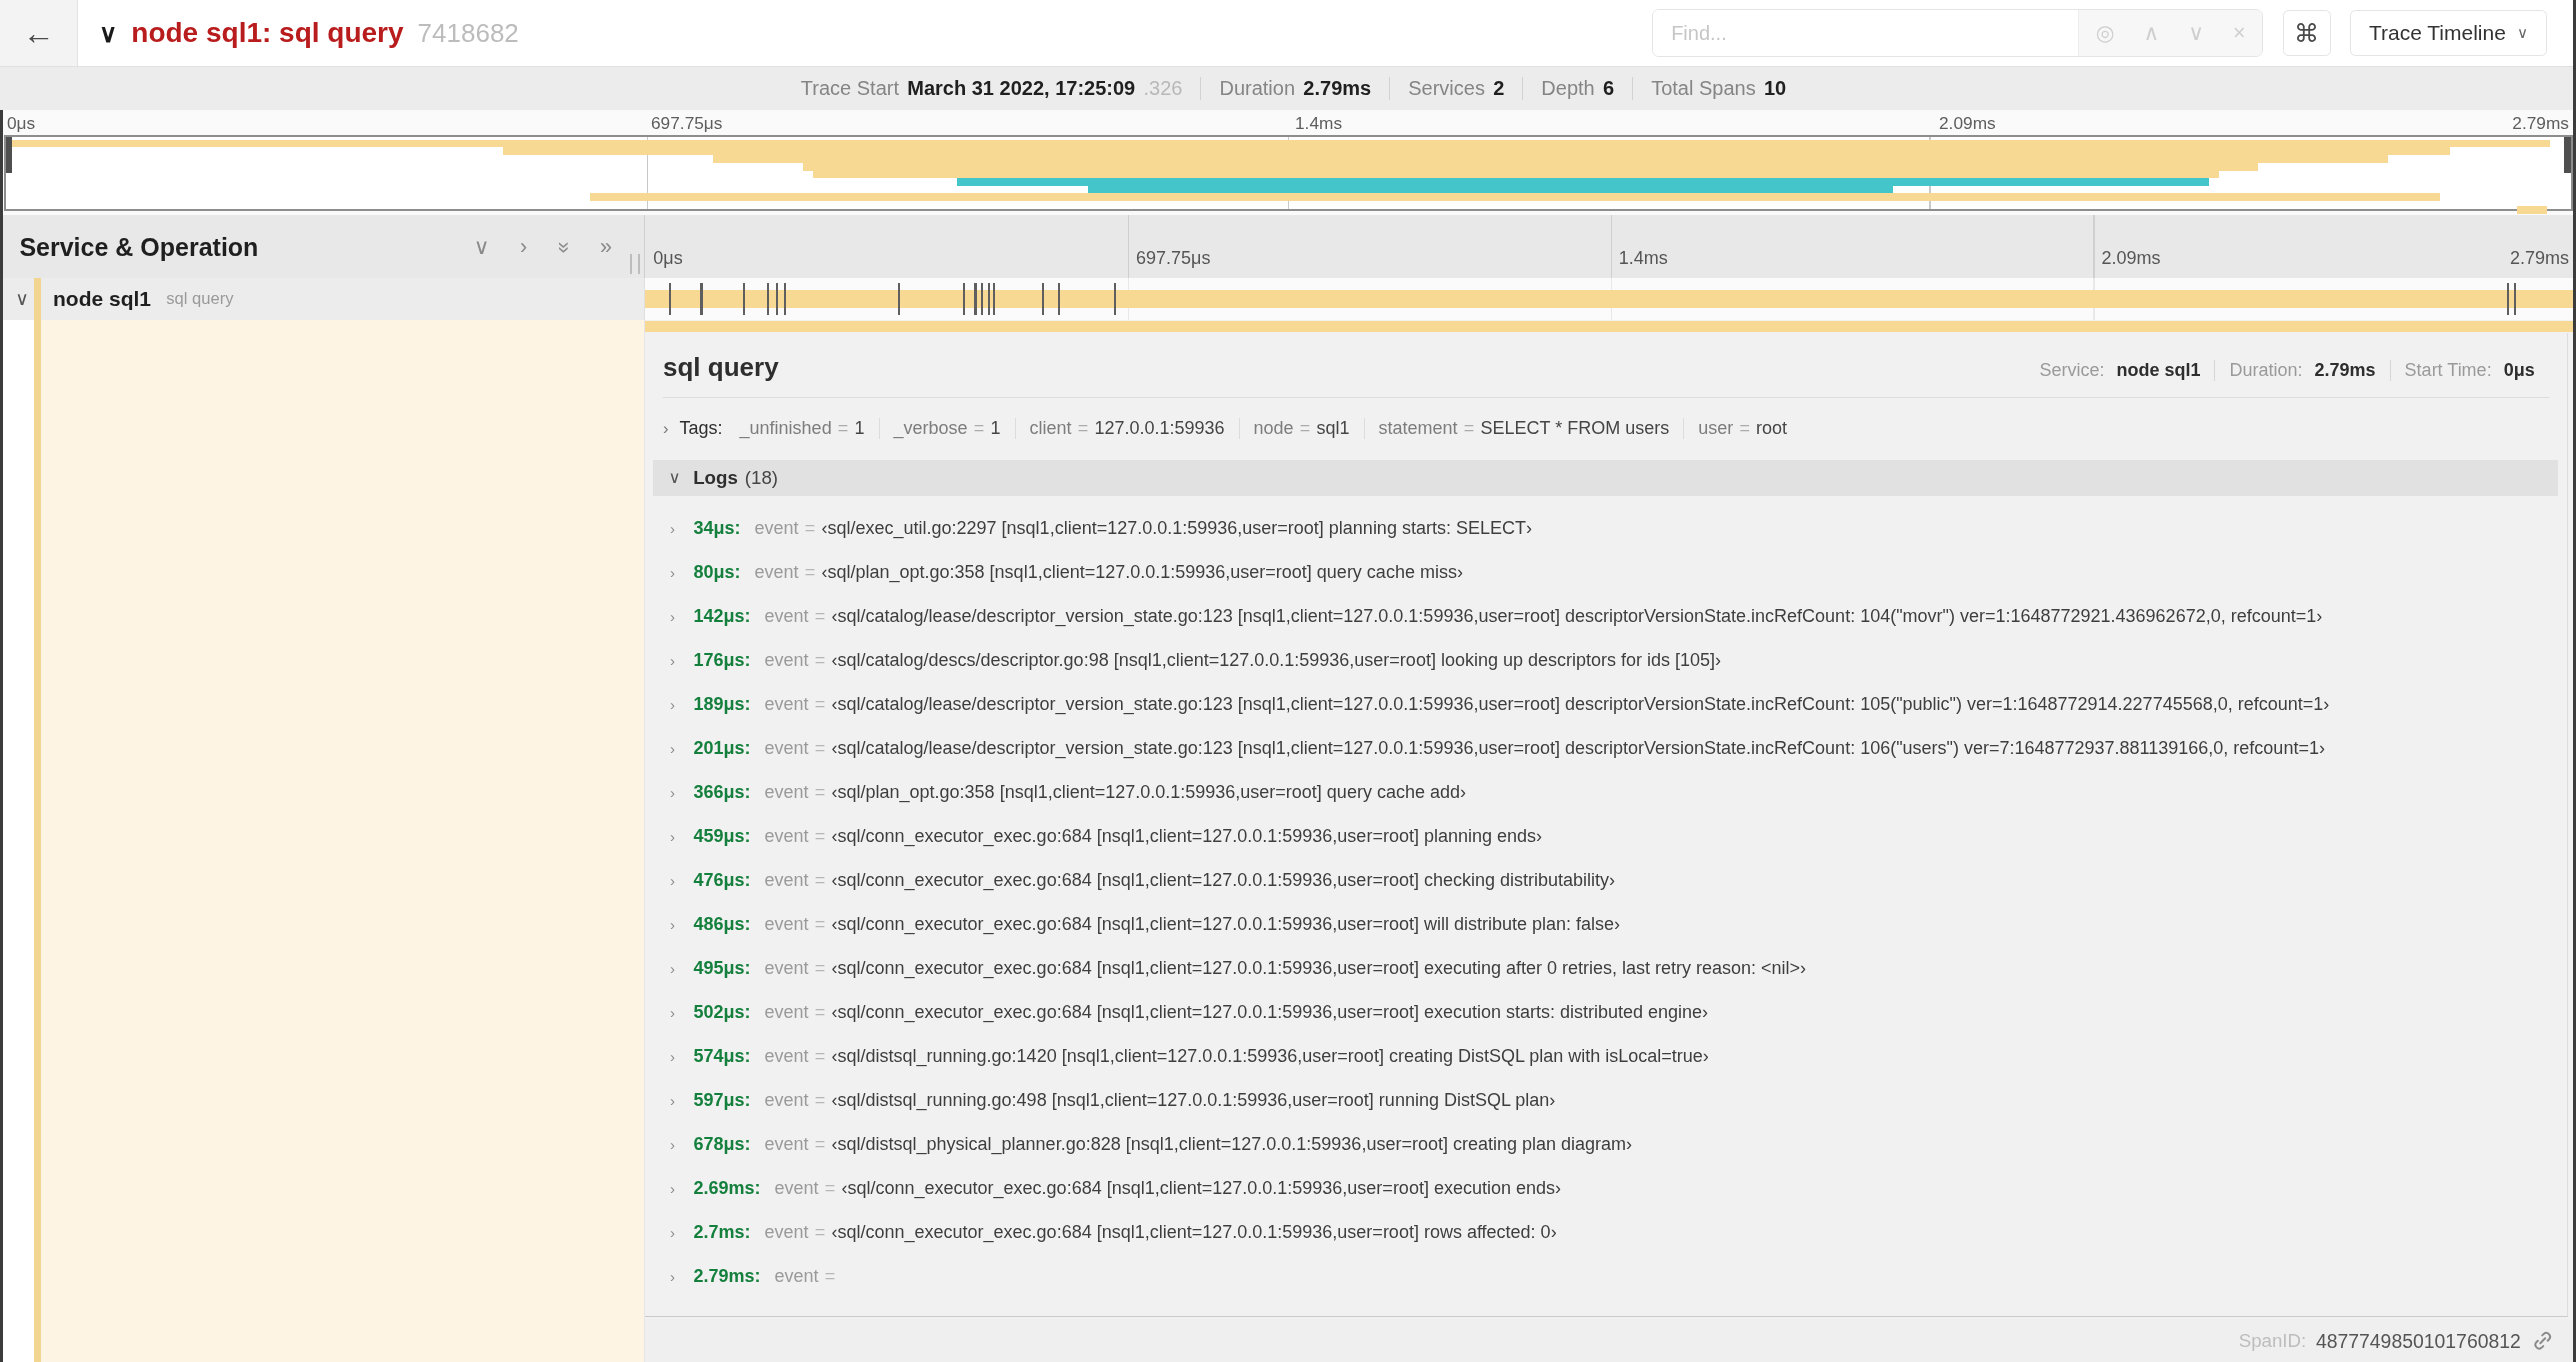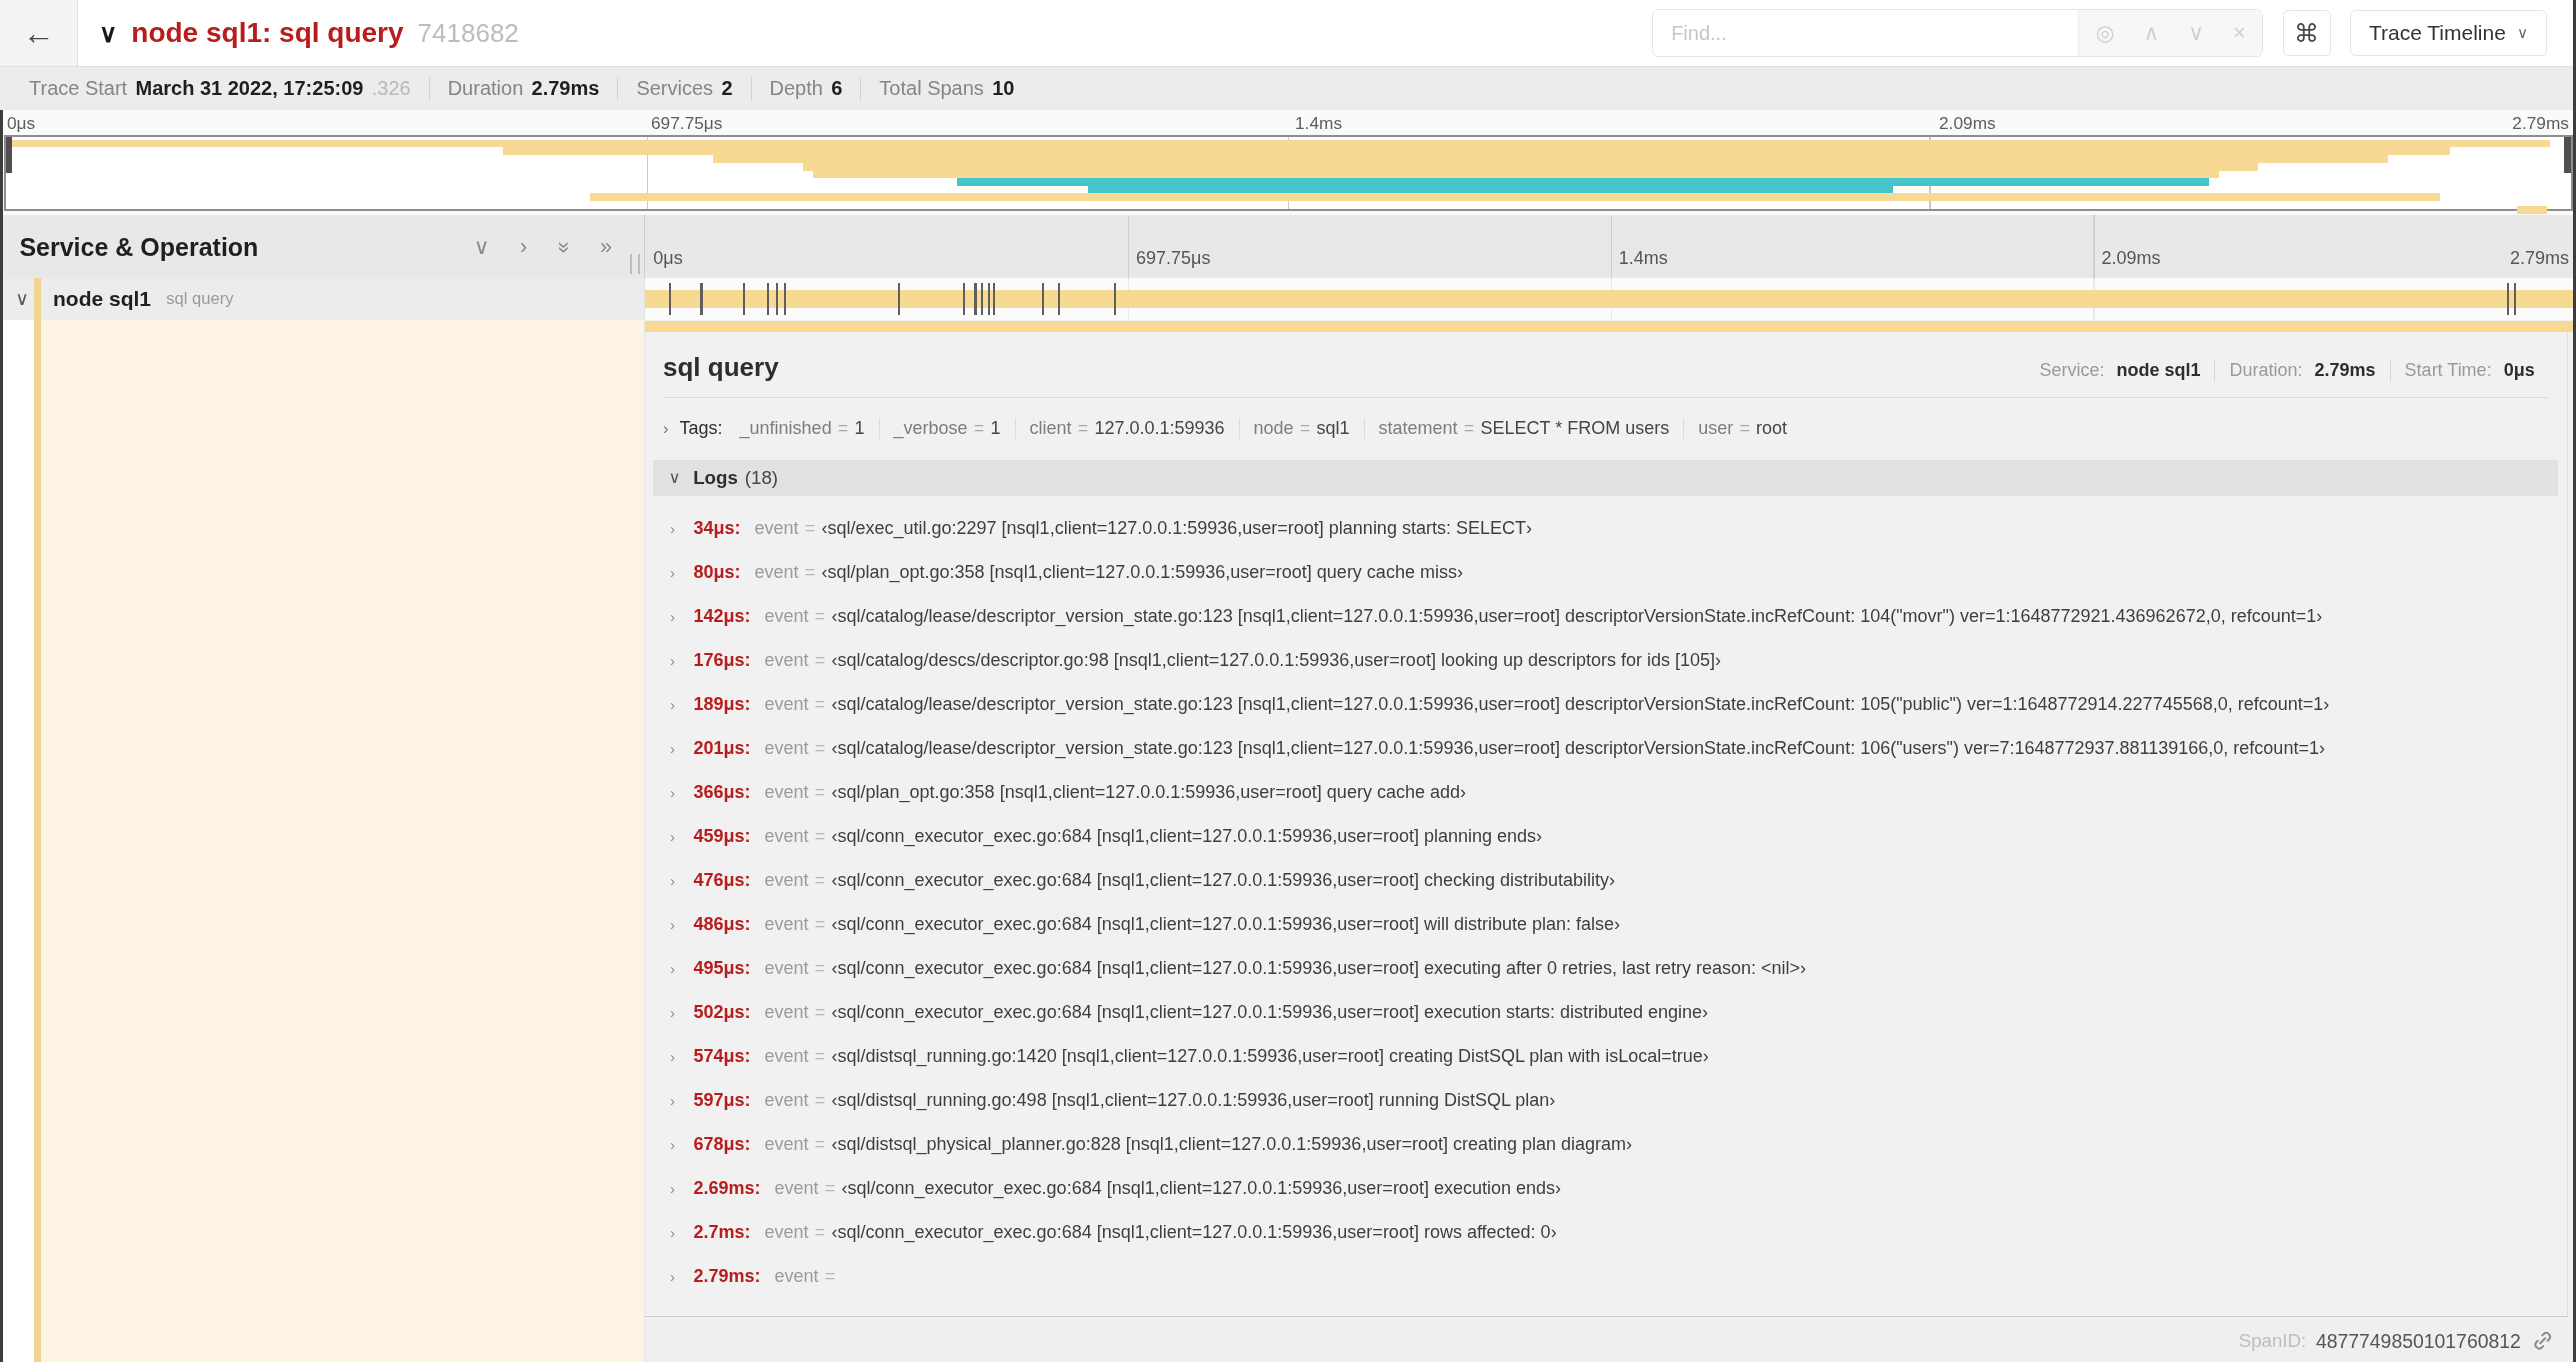--- a/index.html
+++ b/index.html
@@ -25,21 +25,21 @@
   .find-btn { font-size:21.5px; color:#cfcfcf; background:none; border:none; padding:0; }
   .kbd-btn { height:46px; width:48px; border:1.4px solid #e4e4e4; border-radius:5.5px;
              background:#fff; font-size:25px; color:#4a4a4a; }
   .view-btn { height:46px; border:1.4px solid #e4e4e4; border-radius:5.5px; background:#fff;
               font-size:21px; color:#333; padding:0 18px; display:flex; align-items:center; gap:11px; }
   .view-btn .chev { font-size:15.2px; color:#666; }
 
   
   .infobar { position:absolute; top:66px; left:0; right:0; height:43px; background:#ececec;
              border-top:1.4px solid #e0e0e0; border-bottom:0.7px solid #dcdcdc;
-             display:flex; align-items:center; font-size:20px; padding-left:11px; }
+             display:flex; align-items:center; font-size:20px; padding-left:11px;justify-content:center; }
   .info-item { display:flex; align-items:baseline; gap:8.3px; padding:0 18px; }
   .info-item + .info-item { border-left:1.4px solid #d2d2d2; }
   .info-label { color:#858585; }
   .info-value { color:#1f1f1f; font-weight:bold; }
   .info-suffix { color:#b8b8b8; }
 
   
   .minimap { position:absolute; top:110px; left:0; right:0; height:105px; background:#fafafa; }
   .mini-axis { position:absolute; top:0; left:0; right:0; height:25px; font-size:17.3px; color:#5d5d5d; }
   .mini-axis span { position:absolute; top:2.8px; }
@@ -112,21 +112,21 @@
   .t-chip + .t-chip { border-left:1.4px solid #dcdcdc; }
   .t-key { color:#7d7d7d; } .t-eq { color:#ababab; margin:0 6.2px; } .t-val { color:#454545; }
   .logsbar { margin:15.2px -9.7px 0 -9.7px; height:36px; background:#e1e1e1;
              display:flex; align-items:center; padding:0 15.2px; font-size:18.7px; cursor:pointer; }
   .l-chevron { color:#555; margin-right:12.5px; font-size:16.6px; }
   .l-title { font-weight:bold; color:#2e2e2e; margin-right:7px; }
   .l-count { color:#454545; }
   .loglist { margin-top:9.7px; }
   .log-row { height:44px; display:flex; align-items:center; font-size:18px; }
   .lr-chevron { color:#8a8a8a; font-size:15.2px; width:23.5px; margin-left:7px; cursor:pointer; }
-  .lr-time { font-weight:bold; color:#b91c1c; margin-right:14px; }
+  .lr-time { font-weight:bold; color:#15803d; margin-right:14px; }
   .lr-field { color:#9a9a9a; margin-right:6.2px; }
   .lr-eq { color:#b6b6b6; margin-right:6.2px; }
   .lr-value { color:#3e3e3e; white-space:nowrap; }
   .footnote { margin:7px 0 0 8.3px; font-size:15.2px; color:#9e9e9e; }
   .spanid-row { position:absolute; bottom:0; left:0; right:0; height:44px; background:#efefef;
                 display:flex; align-items:center; justify-content:flex-end;
                 padding-right:22px; gap:9.7px; }
   .spanid-label { color:#bdbdbd; font-size:18.7px; }
   .spanid-value { color:#555; font-size:19.4px; }
   .link-icon { cursor:pointer; }

